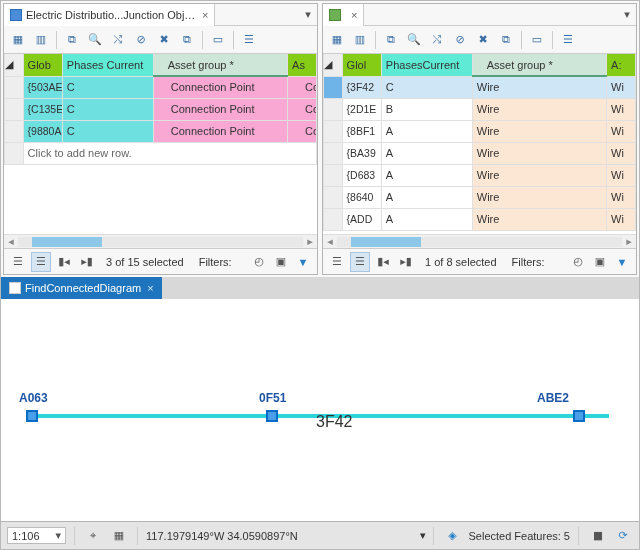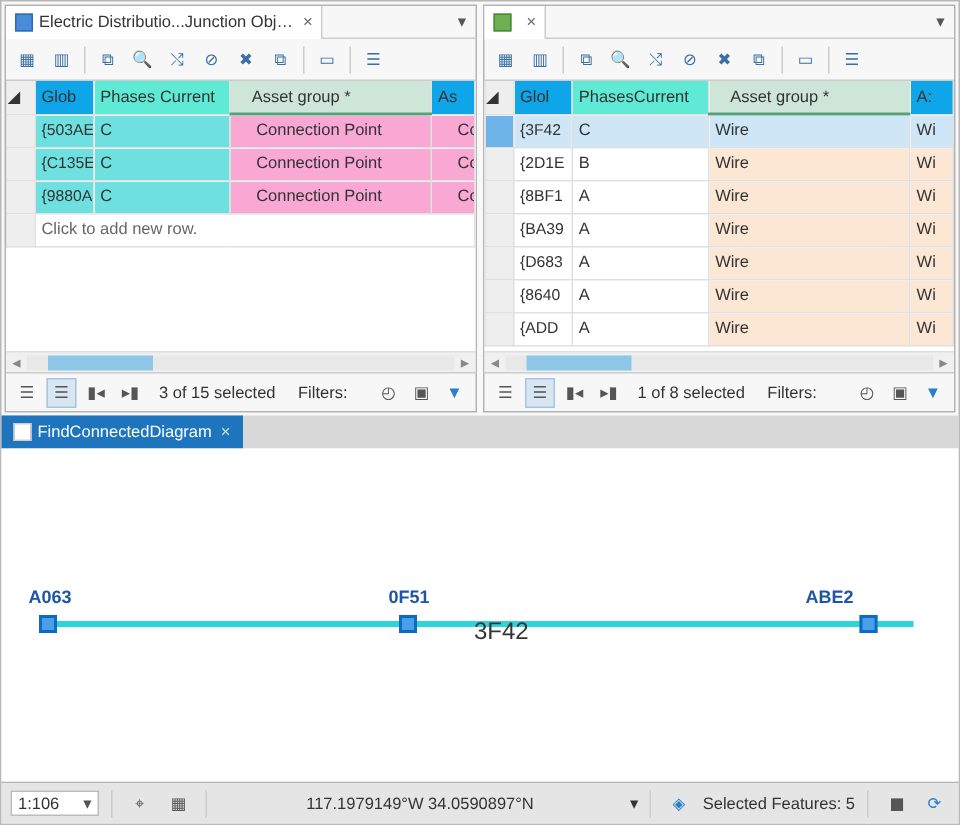--- a/index.html
+++ b/index.html
@@ -14,21 +14,21 @@
   .tab-icon.edge{background:#6fb055;border-color:#4a8a35;}
   .tab-text{white-space:nowrap;overflow:hidden;text-overflow:ellipsis;max-width:170px;}
   .tab-close{margin-left:6px;color:#666;cursor:pointer;}
   .tab-drop{margin-left:auto;width:18px;text-align:center;color:#555;cursor:pointer;}
   .toolbar{display:flex;align-items:center;height:28px;border-bottom:1px solid #ccc;padding:0 4px;gap:3px;}
   .tbtn{width:20px;height:20px;display:flex;align-items:center;justify-content:center;border:1px solid transparent;color:#3a6fa5;cursor:pointer;}
   .sep{width:1px;height:18px;background:#ccc;margin:0 2px;}
   .table-wrap{flex:1;overflow:hidden;position:relative;background:#fff;}
   table{border-collapse:collapse;width:100%;table-layout:fixed;}
   th,td{border:1px solid #e0e0e0;height:22px;padding:0 4px;text-align:left;white-space:nowrap;overflow:hidden;}
-  th{background:#0ea5e9;border-top:none;font-weight:normal;}
+  th{background:#84cc16;border-top:none;font-weight:normal;}
   th.rowhdr,td.rowhdr{width:18px;background:#eee;padding:0;}
   .hdr-glob{width:38px;}
   .hdr-phase{width:88px;}
   .hdr-asset{width:130px;padding-left:14px;}
   .hdr-as{width:28px;}
   th.active{background:#cde6d8;border-bottom:2px solid #56a07b;}
   td.sel{background:#6fe0e0;}
   th.sel{background:#5eead4;}
   td.green{background:#f9a8d4;padding-left:17px;}
   td.peach{background:#fce7d4;}
@@ -50,21 +50,21 @@
   .dtab .tab-icon{background:#fff;border:1px solid #ccc;}
   .dtab .tab-close{color:#cfe6f7;}
   .diagram-area{flex:1;background:#fff;position:relative;min-height:190px;}
   .line{position:absolute;left:30px;right:30px;top:115px;height:4px;background:#2dd4da;}
   .node{position:absolute;width:12px;height:12px;border:2px solid #0c6cc4;background:#4aa0e8;top:111px;}
   .nlabel{position:absolute;top:92px;font-weight:bold;color:#1e55a5;font-size:12px;}
   .elabel{position:absolute;top:114px;font-size:16px;color:#333;}
   .bottom-status{display:flex;align-items:center;height:28px;border-top:1px solid #b4b4b4;background:#e5e5e5;padding:0 6px;gap:6px;}
   .scale-box{border:1px solid #bbb;background:#fff;padding:1px 4px;display:flex;align-items:center;gap:16px;}
   .scale-box .dd{color:#555;}
-  .coord{flex:1;text-align:center;}
+  .coord{flex:1;}
   .pauseicon{letter-spacing:-2px;}
 </style>
 </head>
 <body>
 
 <div class="frame">
   <div class="top">
 
     <div class="pane">
       <div class="tabbar">

